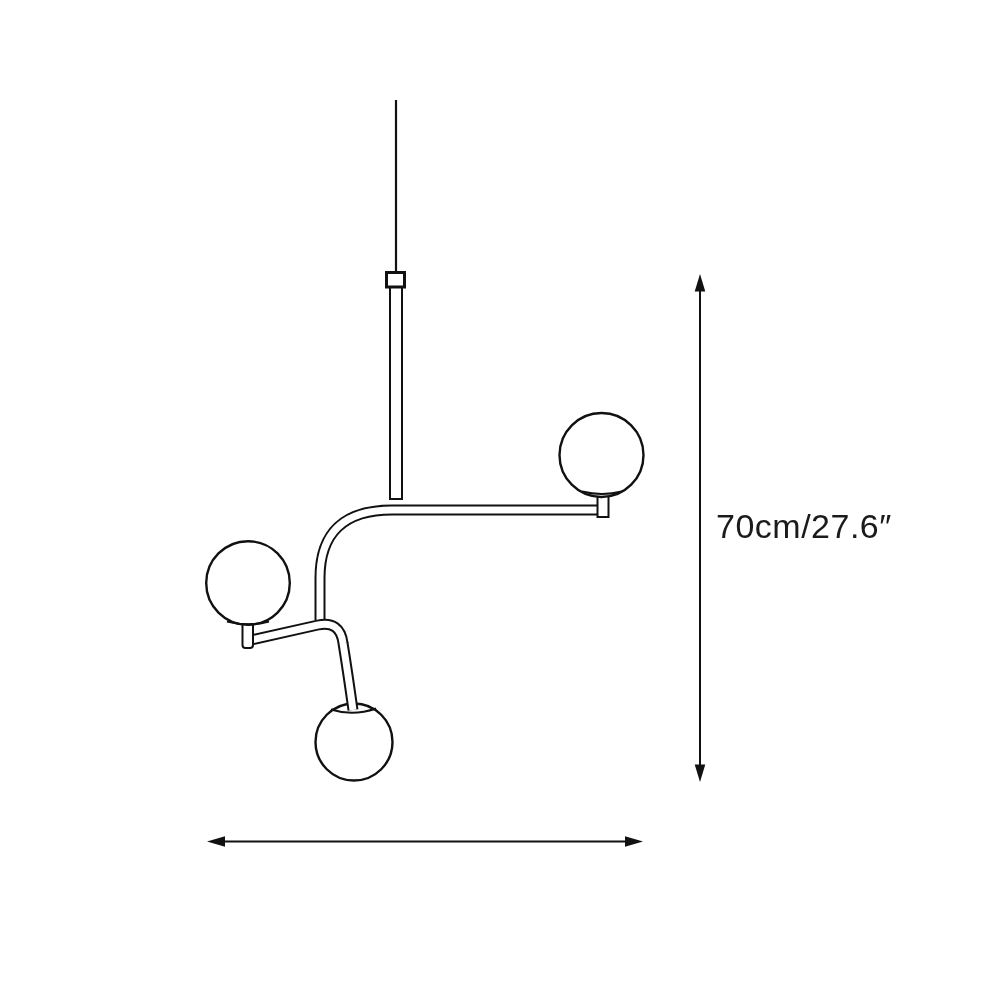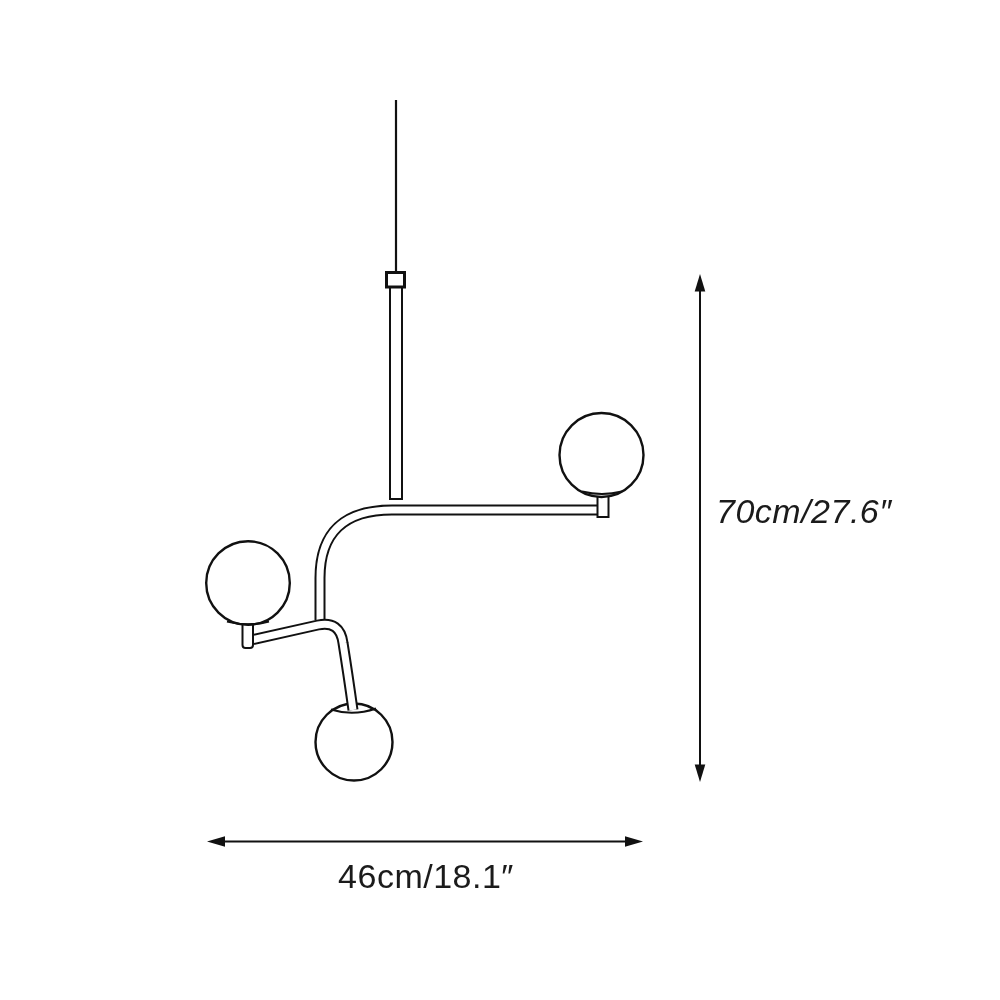--- a/index.html
+++ b/index.html
@@ -23,22 +23,21 @@
   .dim-label {
     position: absolute;
     font-size: 34px;
     letter-spacing: 0.5px;
     color: var(--text, #1b1b1b);
     white-space: nowrap;
     line-height: 1;
   }
   .dim-label.height {
     left: 716px;
-    top: 494px;
-    font-style: italic;
+    top: 509px;
   }
   .dim-label.width {
     left: 426px;
     top: 859px;
     transform: translateX(-50%);
   }
   svg .ink { stroke: var(--ink, #111111); }
   svg .erase { stroke: #ffffff; }
 </style>
 </head>
@@ -84,15 +83,14 @@
 
     <g>
       <line x1="224" y1="841.5" x2="626" y2="841.5" class="ink" stroke-width="2"></line>
       <polygon points="207,841.5 225,836.2 225,846.8" fill="#111111" stroke="none"></polygon>
       <polygon points="643,841.5 625,836.2 625,846.8" fill="#111111" stroke="none"></polygon>
     </g>
   </svg>
 
   <div class="dim-label height">70cm/27.6″</div>
 
-  <div class="dim-label width">46cm/18.1″</div>
 
 </div>
 
 </body></html>

